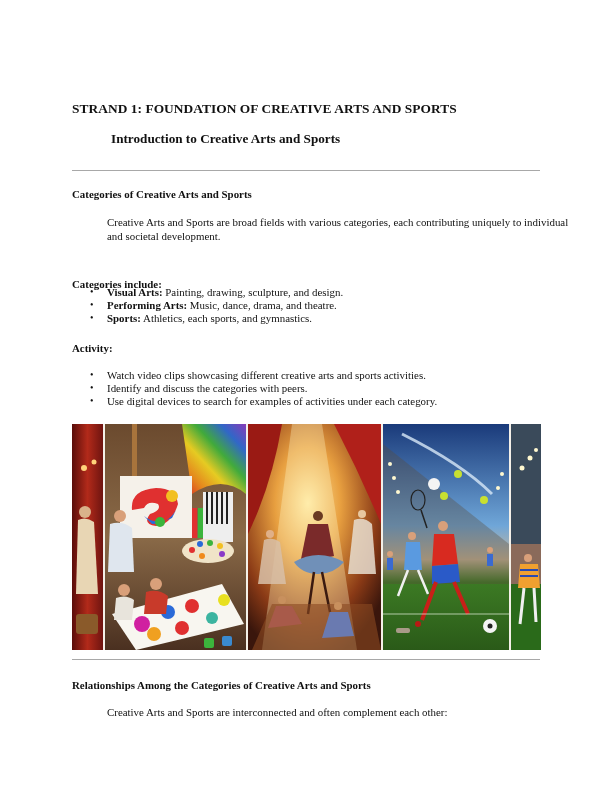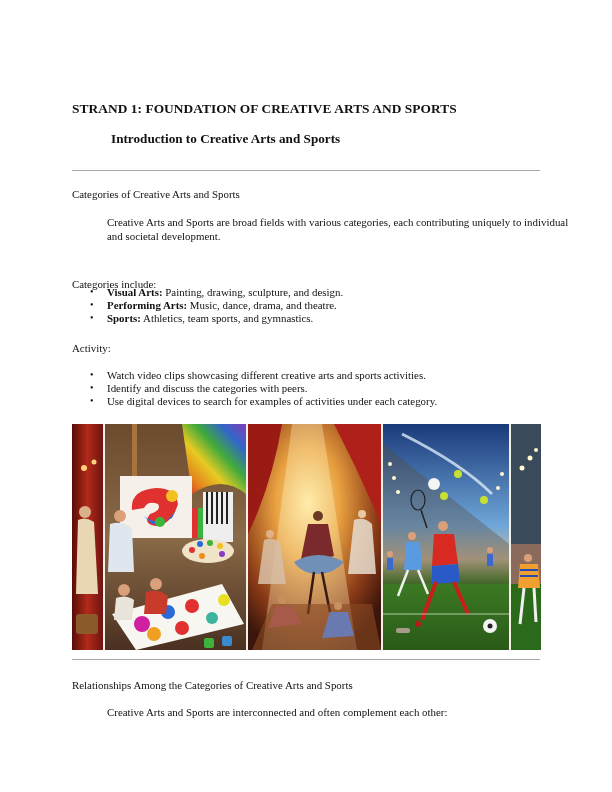--- a/index.html
+++ b/index.html
@@ -2,21 +2,21 @@
 <html><head>
   <meta charset="utf-8">
   <style>
     * { box-sizing: border-box; margin: 0; padding: 0; }
     html, body { width: 612px; height: 792px; background: #ffffff; }
     body { font-family: "Liberation Serif", "DejaVu Serif", serif; color: #111; position: relative; overflow: hidden; }
     .page { position: absolute; left: 72px; top: 0; width: 468px; }
     .abs { position: absolute; left: 0; }
     h1.strand { font-size: 13.4px; font-weight: bold; letter-spacing: 0.05px; white-space: nowrap; }
     h2.intro { font-size: 13.2px; font-weight: bold; white-space: nowrap; margin-left: 39px; }
-    h3.sect { font-size: 10.9px; font-weight: normal; white-space: nowrap; }
+    h3.sect { font-size: 10.9px; font-weight: bold; white-space: nowrap; }
     p.body { font-size: 10.9px; line-height: 13.6px; width: 468px; margin-left: 35px; }
     ul.list { list-style: none; font-size: 10.9px; line-height: 12.8px; }
     ul.list li { position: relative; padding-left: 35px; white-space: nowrap; }
     ul.list li::before { content: "•"; position: absolute; left: 18px; top: 0; font-size: 10px; }
     .rule { height: 1px; background: #a8a8a8; width: 468px; }
     .hero { top: 424px; width: 469px; height: 226px; overflow: hidden; background: #fff; }
   </style>
 </head>
 <body>
 
@@ -30,21 +30,21 @@
 
   <h3 class="sect abs" style="top:188px;">Categories of Creative Arts and Sports</h3>
 
   <p class="body abs" style="top:216px;">Creative Arts and Sports are broad fields with various categories, each contributing uniquely to individual and societal development.</p>
 
   <h3 class="sect abs" style="top:258px;margin-top:20px;">Categories include:</h3>
 
   <ul class="list abs" style="top:286px;">
     <li><b>Visual Arts:</b><span> Painting, drawing, sculpture, and design.</span></li>
     <li><b>Performing Arts:</b><span> Music, dance, drama, and theatre.</span></li>
-    <li><b>Sports:</b><span> Athletics, team sports, and gymnastics.</span></li>
+    <li><b>Sports:</b><span> Athletics, each sports, and gymnastics.</span></li>
   </ul>
 
   <h3 class="sect abs" style="top:342px;">Activity:</h3>
 
   <ul class="list abs" style="top:369px;">
     <li>Watch video clips showcasing different creative arts and sports activities.</li>
     <li>Identify and discuss the categories with peers.</li>
     <li>Use digital devices to search for examples of activities under each category.</li>
   </ul>
 

